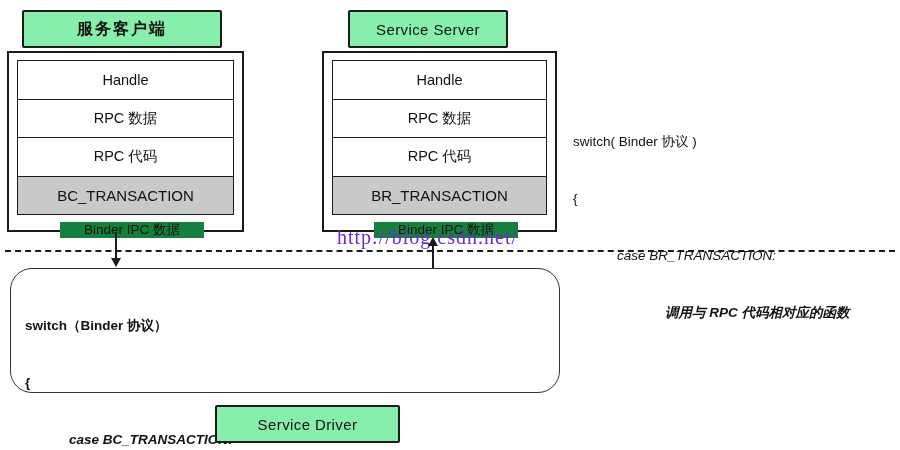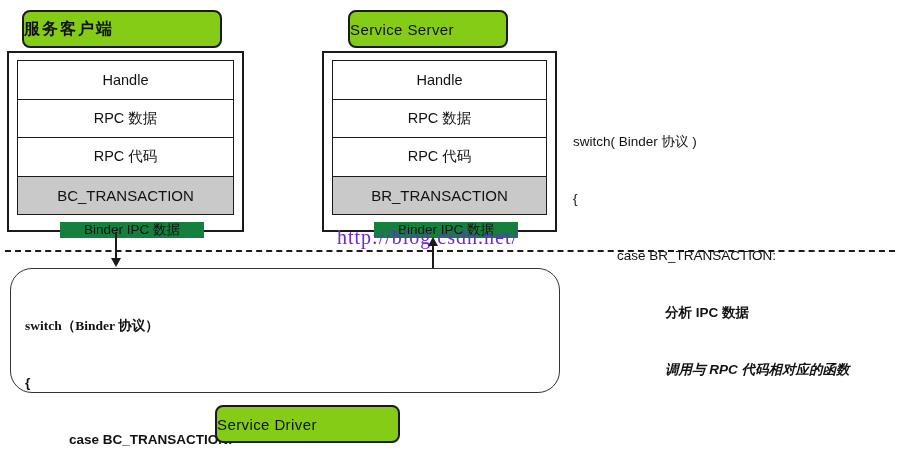--- a/index.html
+++ b/index.html
@@ -18,24 +18,25 @@
     background: #ffffff;
     overflow: hidden;
   }
 
   
   .abs { position: absolute; box-sizing: border-box; }
 
   
   .capsule {
     border: 2px solid #1a1a1a;
-    border-radius: 8px;
-    background: #84cc16;
+    border-radius: 2px;
+    background: #86efac;
     display: flex;
     align-items: center;
+    justify-content: center;
     font-size: 15px;
     letter-spacing: 0.4px;
   }
   .capsule.cn { font-weight: bold; letter-spacing: 2px; font-size: 16px; }
 
   
   .ipc-frame {
     border: 2px solid #1a1a1a;
     background: #ffffff;
   }
@@ -94,21 +95,21 @@
     border-radius: 22px;
     background: #ffffff;
   }
   .code {
     font-family: "Liberation Sans", "DejaVu Sans", sans-serif;
     font-size: 13.5px;
     line-height: 19px;
     white-space: pre;
     color: #111111;
   }
-  .code .ind1 { padding-left: 44px; }
+  .code .ind1 { padding-left: 44px; font-style: italic; }
   .code .ind2 { padding-left: 92px; }
   .code.bold { font-weight: bold; }
 
   
   .watermark {
     color: #6d28d9;
     font-family: "Liberation Serif", "DejaVu Serif", serif;
     font-size: 20px;
     letter-spacing: 1px;
     white-space: nowrap;
@@ -149,41 +150,40 @@
     <div class="stack-row">Handle</div>
     <div class="stack-row">RPC 数据</div>
     <div class="stack-row">RPC 代码</div>
     <div class="stack-row shaded">BR_TRANSACTION</div>
   </div>
 
   <div class="abs code" style="left:573px; top:94px; width:320px;">
     <div>switch( Binder 协议 )</div>
     <div>{</div>
     <div class="ind1">case BR_TRANSACTION:</div>
-    <div class="ind2" style="font-weight:bold;">分析 IPC 数据</div>
     <div class="ind2" style="font-weight:bold;font-style:italic;">调用与 RPC 代码相对应的函数</div>
     <div style="height:19px;"></div>
     
   </div>
 
   <div class="abs watermark" style="left:337px; top:226px;">http://blog.csdn.net/</div>
 
   <div class="abs divider" style="left:5px; top:250px; width:890px;"></div>
 
   <div class="abs arrow-line" style="left:115px; top:232px; height:28px;"></div>
   <div class="abs arrow-head down" style="left:111px; top:258px;"></div>
 
   <div class="abs arrow-line" style="left:432px; top:245px; height:28px;"></div>
   <div class="abs arrow-head up" style="left:428px; top:237px;"></div>
 
   <div class="abs code-box" style="left:10px; top:268px; width:550px; height:125px;"></div>
 
   <div class="abs code bold" style="left:25px; top:278px; width:520px;">
     <div style="display:flex;">
-      <span style="display:inline-block; width:190px;font-family:Liberation Serif, serif;">switch（Binder 协议）</span>
+      <span style="display:inline-block; width:190px;">switch（Binder 协议）</span>
     </div>
     <div>{</div>
     <div class="ind1">case BC_TRANSACTION:</div>
     
     
     
     
   </div>
 
   <div class="abs capsule" style="left:215px; top:405px; width:185px; height:38px;">

